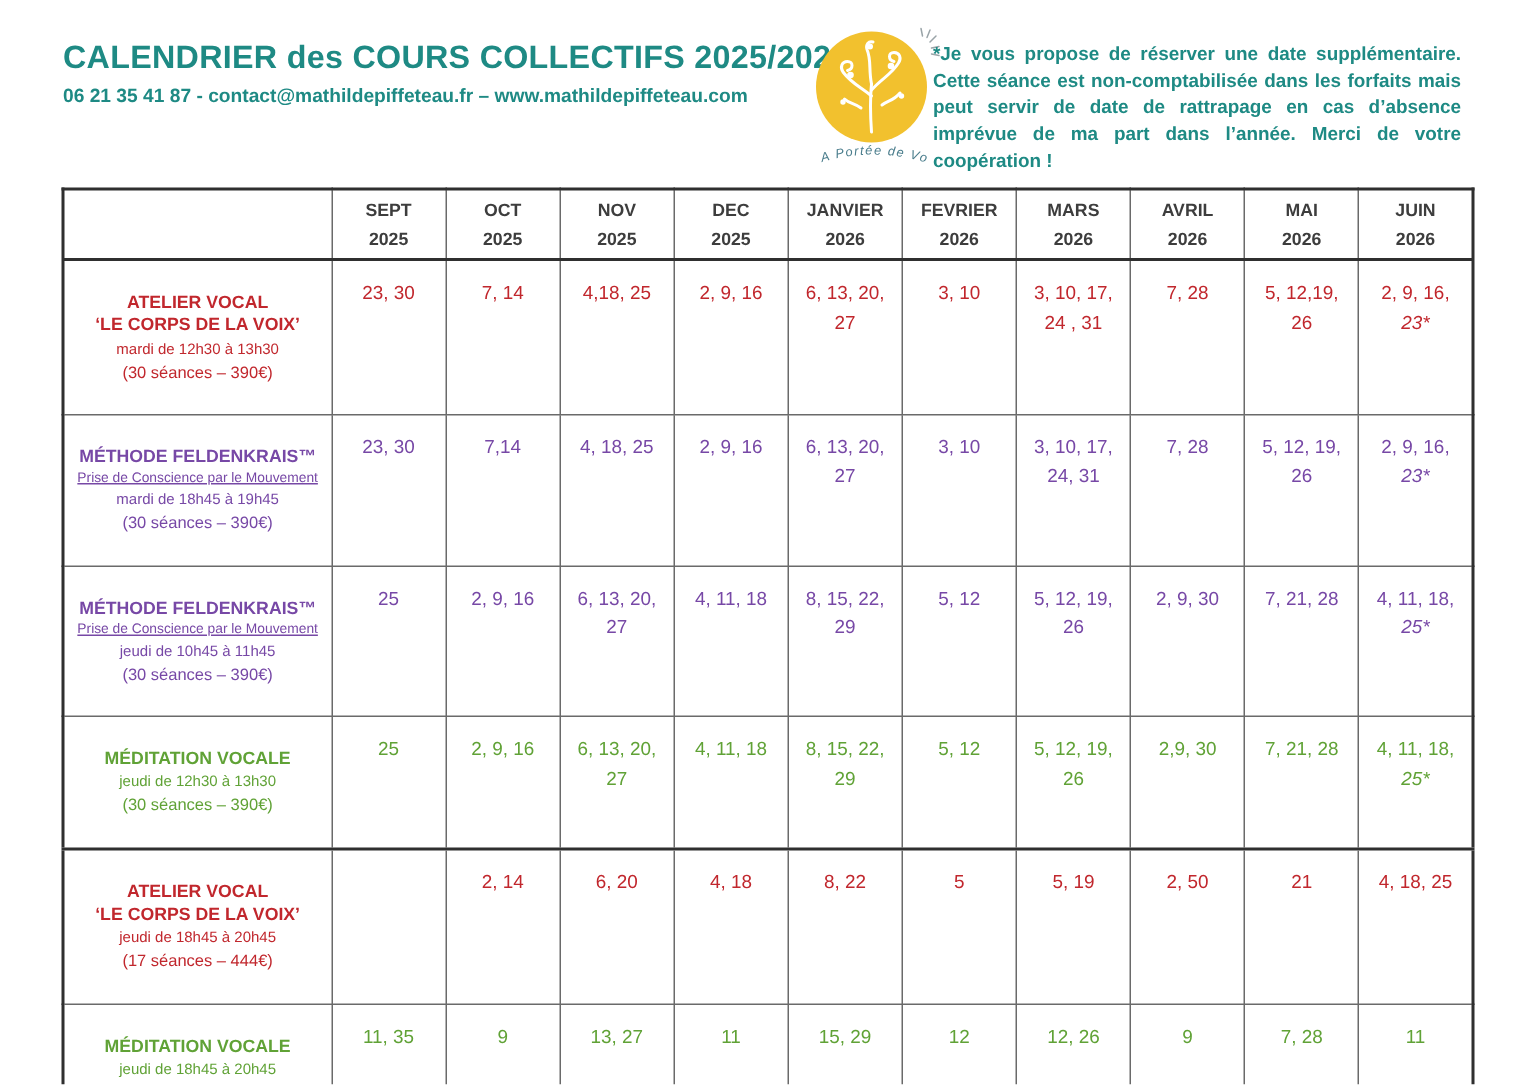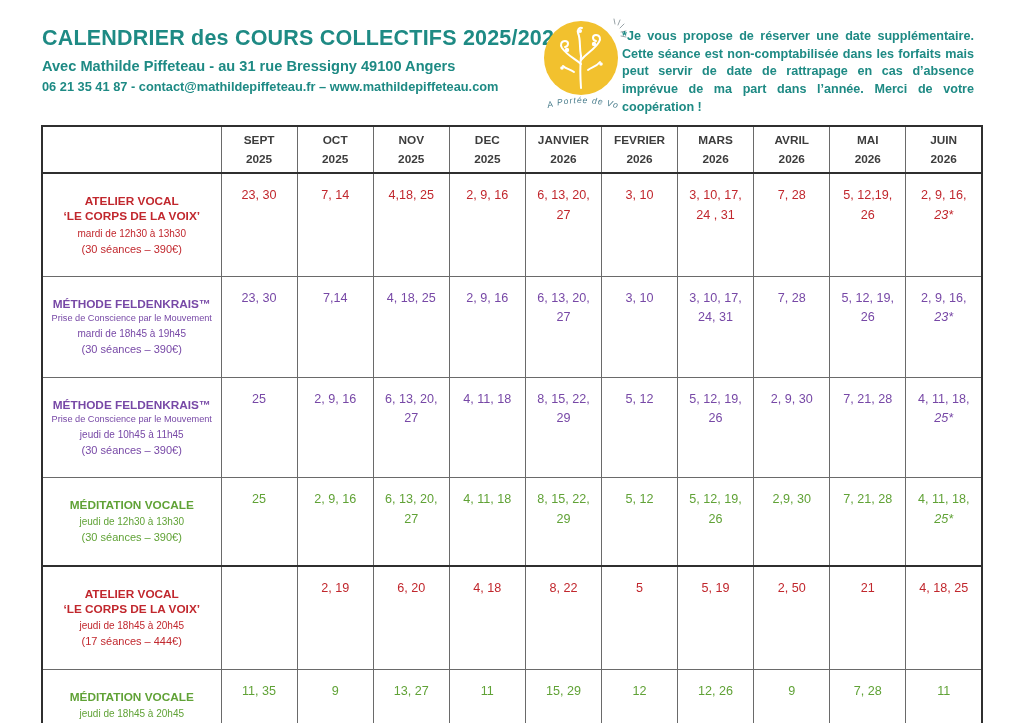--- a/index.html
+++ b/index.html
@@ -30,39 +30,38 @@
   .cal tbody tr:nth-child(5){height:77px;}
   .cal tbody tr:nth-child(6){height:61px;}
   .cal tbody tr:nth-child(7){height:79px;}
   .cal tbody tr:nth-child(5) td,
   .cal tbody tr:nth-child(7) td{border-top:2px solid #2f2f2f;}
 
   th .m,th .y{font-size:11.8px;font-weight:700;color:var(--month_text);line-height:1.6;text-align:center;}
 
   td.label{vertical-align:middle;text-align:center;padding:20px 6px;}
   td.label .t{font-size:11.8px;font-weight:700;line-height:1.3;}
-  td.label .sub{font-size:9.2px;line-height:1.3;margin-top:1px;}
+  td.label .sub{font-size:9.2px;line-height:1.3;margin-top:1px;text-decoration:underline;}
   td.label .sched{font-size:10px;margin-top:2px;line-height:1.3;}
   td.label .price{font-size:11px;margin-top:2px;line-height:1.3;}
 
   td.val{vertical-align:top;text-align:center;font-size:12.6px;line-height:1.55;padding:12px 5px 0;}
   td.val .star{font-style:italic;}
 
   tr.red{color:var(--red);}
   tr.purple{color:var(--purple);}
   tr.green{color:var(--green);}
 </style>
 </head>
 <body>
 
 <div class="page">
 
   <div class="title-block">
     <h1>CALENDRIER des COURS COLLECTIFS 2025/2026</h1>
-    <div class="subtitle">Avec Mathilde Piffeteau - au 31 rue Bressigny 49100 Angers</div>
     <div class="contact">06 21 35 41 87 - contact@mathildepiffeteau.fr – www.mathildepiffeteau.com</div>
   </div>
 
   <div class="logo">
     <svg width="96" height="108" viewBox="0 0 96 108">
       <circle cx="47" cy="46" r="37" fill="#f2c12e"></circle>
       <g stroke="#ffffff" stroke-width="2" fill="none" stroke-linecap="round">
         <path d="M47 76 C46 62 46 54 47 44"></path>
         <path d="M47 52 C40 46 34 44 28 36 C26 33 27 29 31 29 C35 29 35 34 31 35"></path>
         <path d="M47 48 C54 40 60 38 65 30 C67 27 66 23 62 23 C58 23 58 28 62 29"></path>
@@ -225,21 +224,21 @@
           <td class="val">4, 11, 18, <span class="star">25*</span></td>
         </tr>
         <tr class="red">
           <td class="label">
             <div class="t">ATELIER VOCAL</div>
             <div class="t">‘LE CORPS DE LA VOIX’</div>
             <div class="sched">jeudi de 18h45 à 20h45</div>
             <div class="price">(17 séances – 444€)</div>
           </td>
           <td class="val"></td>
-          <td class="val">2, 19</td>
+          <td class="val">2, 14</td>
           <td class="val">6, 20</td>
           <td class="val">4, 18</td>
           <td class="val">8, 22</td>
           <td class="val">5</td>
           <td class="val">5, 19</td>
           <td class="val">2, 50</td>
           <td class="val">21</td>
           <td class="val">4, 18, 25</td>
         </tr>
         <tr class="green">

